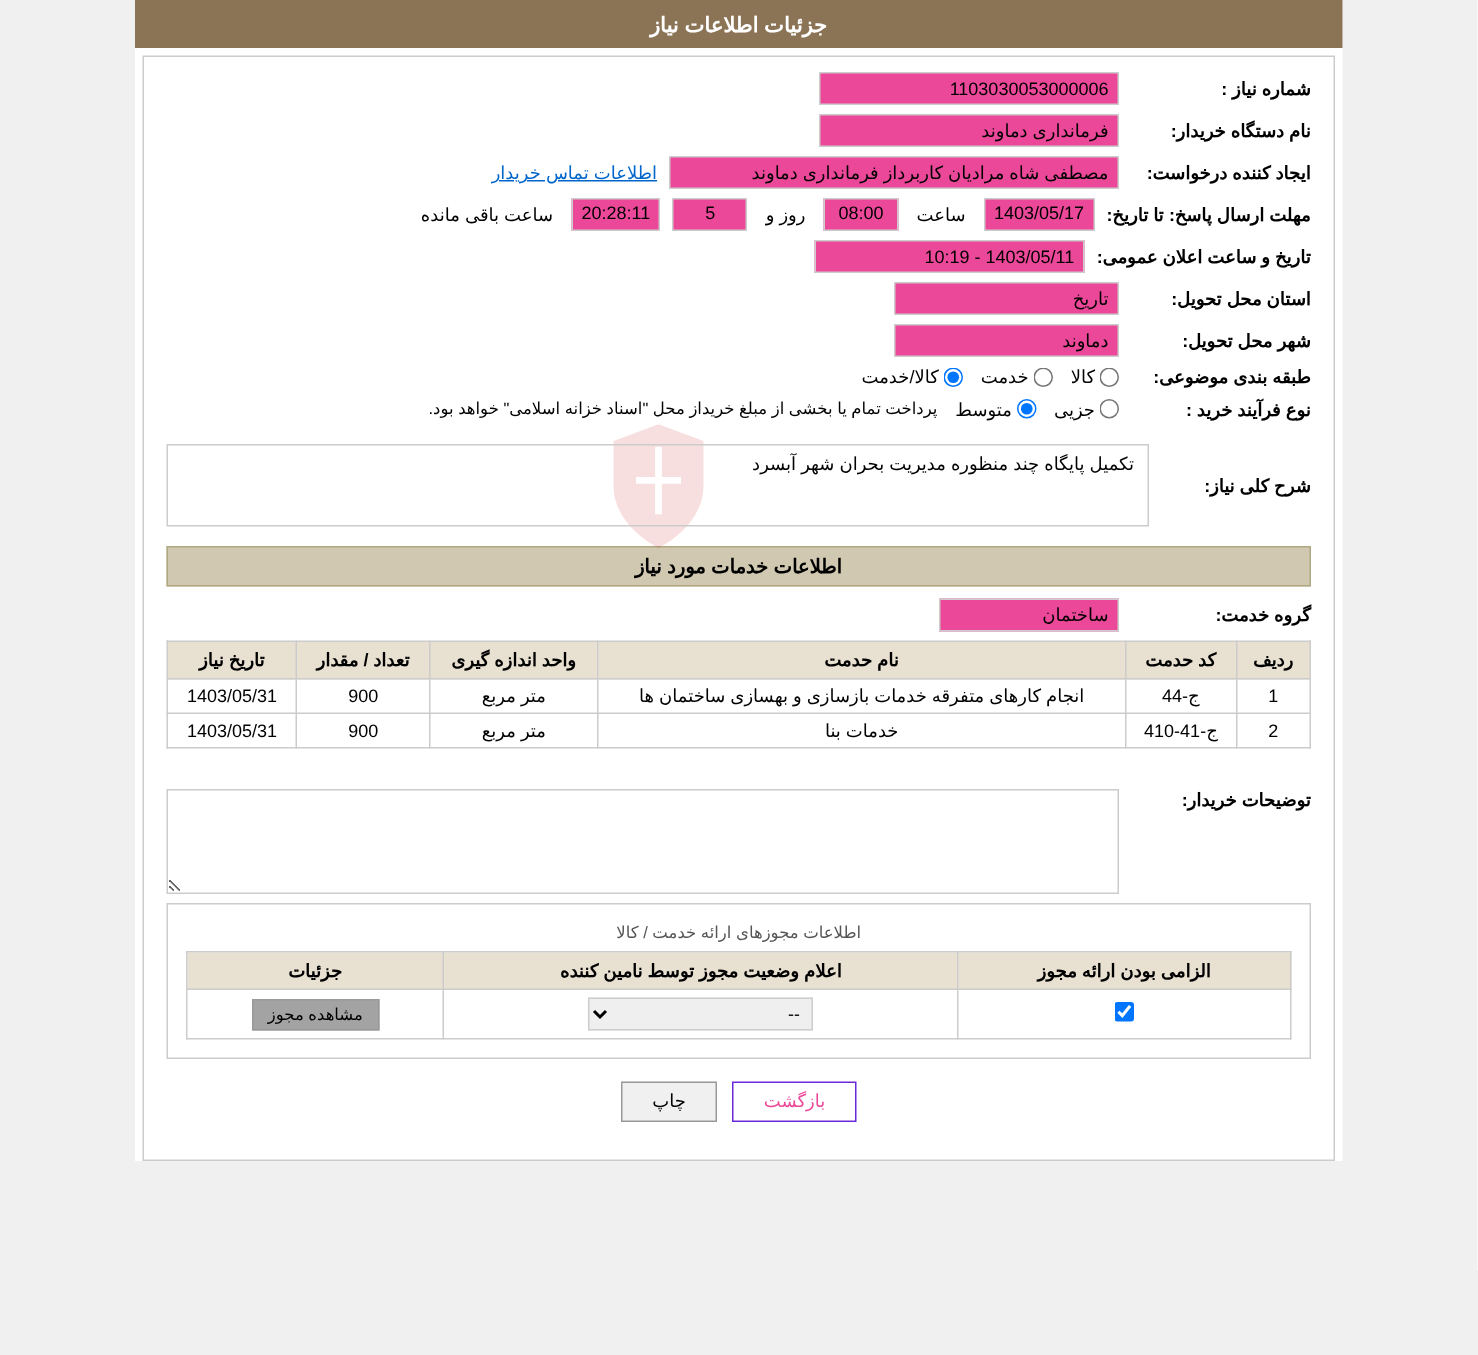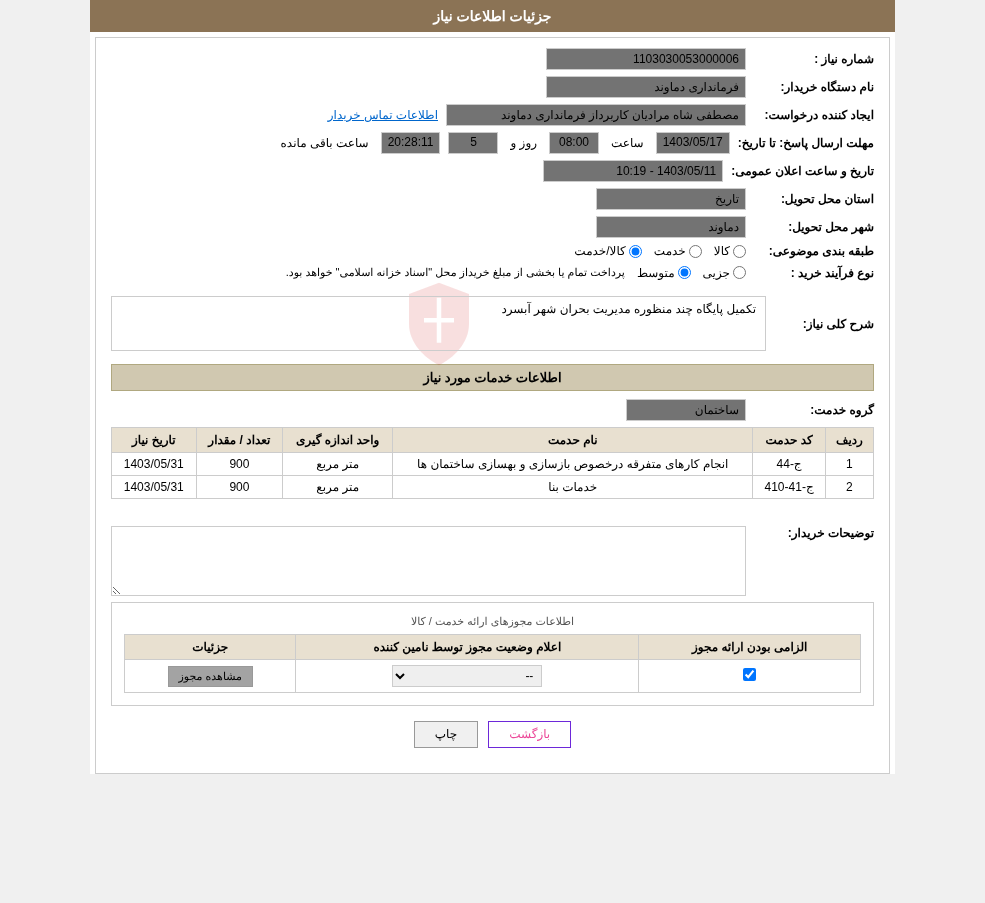--- a/index.html
+++ b/index.html
@@ -38,21 +38,21 @@
     }
     .label {
       color: #000;
       font-weight: bold;
       white-space: nowrap;
       min-width: 120px;
       text-align: right;
     }
     .value-box {
       border: 1px solid #ccc;
-      background: #737373;
+      background: #ec4899;
       padding: 3px 6px;
       min-height: 22px;
       font-size: 12px;
     }
     .value-text {
       padding: 2px 4px;
       font-size: 12px;
     }
     .link-text {
       color: #0066cc;
@@ -296,21 +296,21 @@
           <th>نام حدمت</th>
           <th>واحد اندازه گیری</th>
           <th>تعداد / مقدار</th>
           <th>تاریخ نیاز</th>
         </tr>
       </thead>
       <tbody id="services-tbody">
       <tr>
             <td>1</td>
             <td>ج-44</td>
-            <td>انجام کارهای متفرقه درخصوص بازسازی و بهسازی ساختمان ها</td>
+            <td>انجام کارهای متفرقه خدمات بازسازی و بهسازی ساختمان ها</td>
             <td>متر مربع</td>
             <td>900</td>
             <td>1403/05/31</td>
           </tr>
           <tr>
             <td>2</td>
             <td>ج-41-410</td>
             <td>خدمات بنا</td>
             <td>متر مربع</td>
             <td>900</td>

